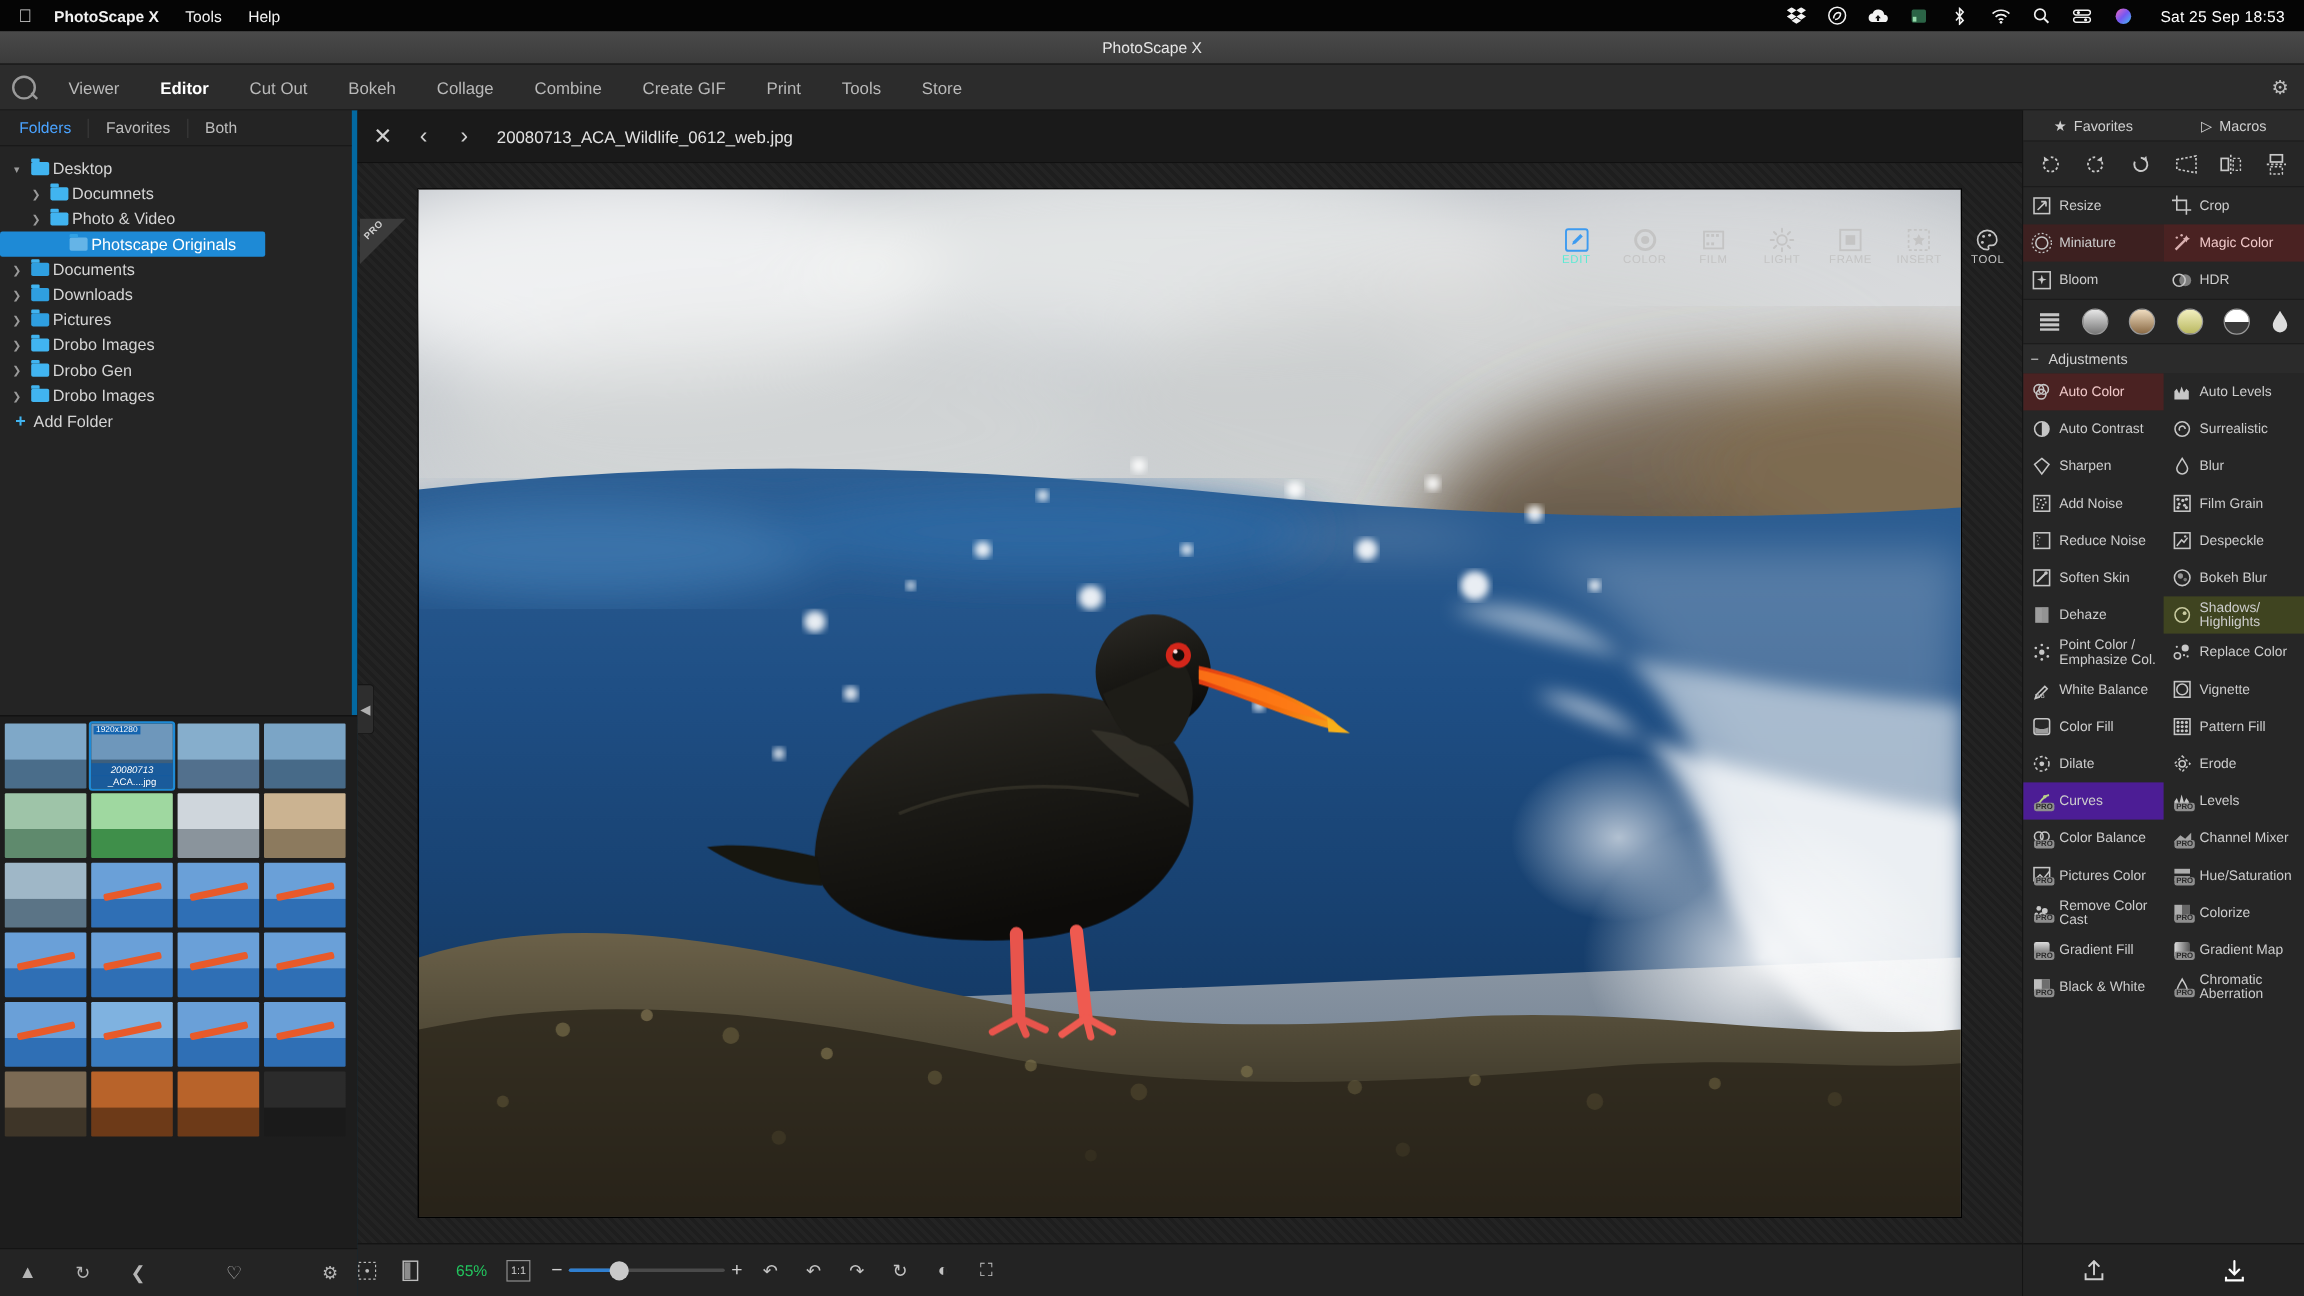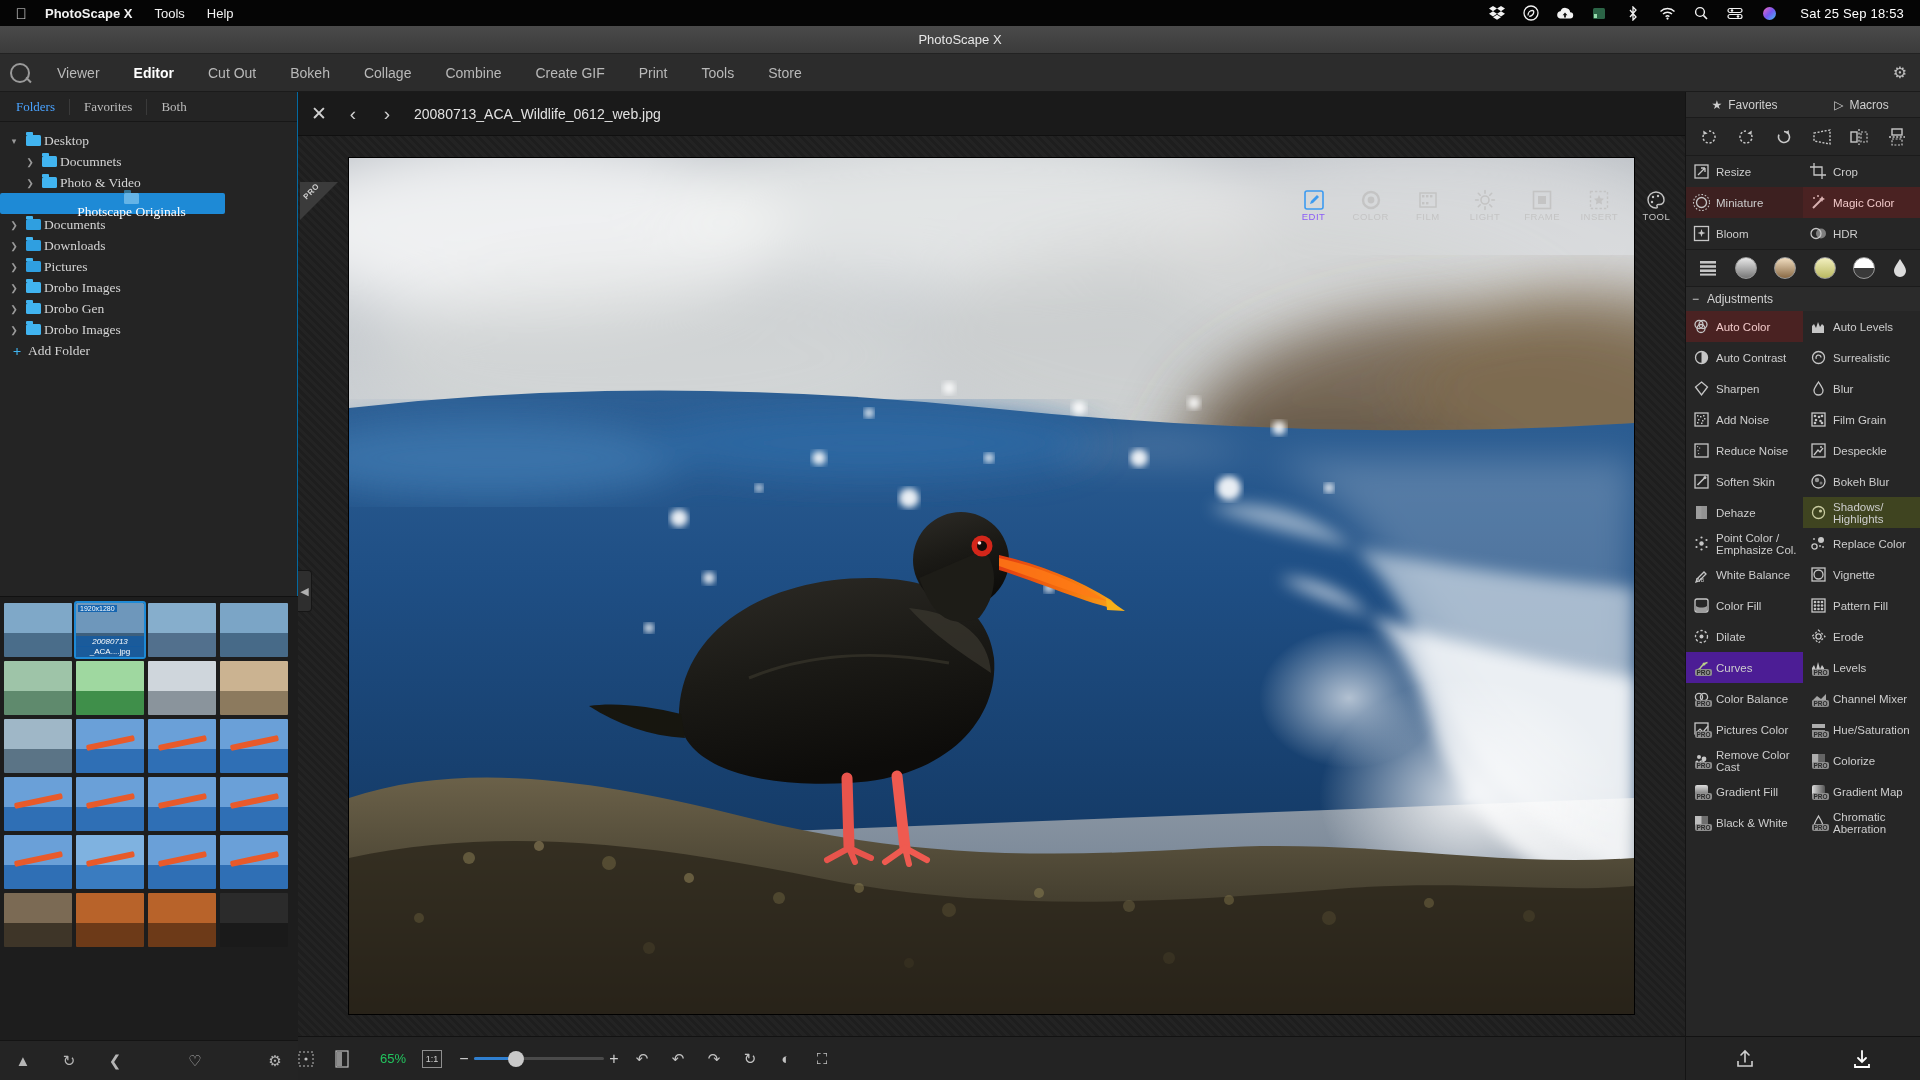--- a/index.html
+++ b/index.html
@@ -27,28 +27,28 @@
             border-bottom:1px solid #1b1b1b; display:flex; align-items:center; }
   #tabbar .logo { width:40px; height:38px; display:flex; align-items:center; justify-content:center; }
   #tabbar .logo .ring { width:20px; height:20px; border-radius:50%; border:2px solid #9a9a9a; position:relative; }
   #tabbar .logo .ring:after{content:"";position:absolute;width:7px;height:2px;background:#9a9a9a;right:-4px;top:14px;transform:rotate(45deg);}
   #tabbar .tab { padding:0 17px; font-size:14px; color:#b9b9b9; line-height:38px; height:38px; }
   #tabbar .tab.active { color:#ffffff; font-weight:bold; }
   #tabbar .spacer { flex:1; }
   #tabbar .gear { width:40px; text-align:center; font-size:16px; color:#bdbdbd; }
 
   
-  #leftpanel { position:absolute; top:92px; left:0; width:298px; height:988px; background:#242424; border-right:1px solid #0369a1;font-family:Liberation Serif, serif; }
+  #leftpanel { position:absolute; top:92px; left:0; width:298px; height:988px; background:#242424; border-right:5px solid #0369a1; }
   #folderTabs { height:30px; display:flex; align-items:center; border-bottom:1px solid #171717; background:#242424; padding-left:2px;}
   #folderTabs .ft { font-size:13px; padding:0 14px; color:#bdbdbd; line-height:30px;}
   #folderTabs .ft.active { color:#4aa3ff; }
   #folderTabs .sep { width:1px; height:16px; background:#3a3a3a; }
   #tree { padding:8px 0 0 0; height:552px; overflow:hidden; background:#242424;}
   .trow { height:21px; display:flex; align-items:center; font-size:13.5px; color:#d4d4d4; padding-left:6px; white-space:nowrap; }
-  .trow.sel { background:#1e8ad6; color:#fff; border-radius:2px; margin-right:72px;flex-direction:column; }
+  .trow.sel { background:#1e8ad6; color:#fff; border-radius:2px; margin-right:72px; }
   .trow .arrow { width:16px; text-align:center; font-size:9px; color:#9a9a9a; }
   .trow .fi { width:22px; display:flex; align-items:center; justify-content:center; }
   .folderglyph { width:15px; height:11px; background:#41b4f0; border-radius:1.5px; position:relative; display:block; }
   .folderglyph:before{content:"";position:absolute;top:-3px;left:0;width:7px;height:3px;background:#41b4f0;border-radius:1px 1px 0 0;}
   .folderglyph.dim{background:#9fd8f5;opacity:.55;}
   .folderglyph.dk{background:#2f9fe0;}
   .addrow { height:22px; display:flex; align-items:center; font-size:13.5px; color:#d4d4d4; padding-left:6px;}
   .addrow .plus { width:22px; text-align:center; color:#41b4f0; font-size:15px; font-weight:bold; }
 
   
@@ -118,21 +118,21 @@
   .fcircle { width:22px; height:22px; border-radius:50%; border:1px solid #9a9a9a; }
   #adjhdr { height:24px; display:flex; align-items:center; font-size:12px; color:#d2d2d2; padding-left:6px; gap:8px; background:#2b2b2b;}
   #adjlist { overflow:hidden; }
   #rightbottom { position:absolute; bottom:0; left:0; right:0; height:44px; background:#232323; border-top:1px solid #121212; display:flex; align-items:center; justify-content:space-around; color:#cfcfcf; font-size:17px;}
 
   
   #editicons { position:absolute; top:92px; right:0; width:400px; height:44px; display:flex; align-items:flex-end; justify-content:flex-end; z-index:4;}
   .eicon { width:60px; height:44px; display:flex; flex-direction:column; align-items:center; justify-content:center; gap:1px; color:#c4c4c4; }
   .eicon .g { height:20px; display:flex; align-items:center; justify-content:center; }
   .eicon .t { font-size:9.5px; letter-spacing:.5px; }
-  .eicon.active { color:#8b5cf6; }
+  .eicon.active { color:#5eead4; }
   .eicon.active .box { border-color:#3d9bf0; }
   svg { display:block; }
 </style>
 </head>
 <body>
 
 <div id="menubar">
   <div class="apple"></div>
   <div class="mi app">PhotoScape X</div>
   <div class="mi">Tools</div>

